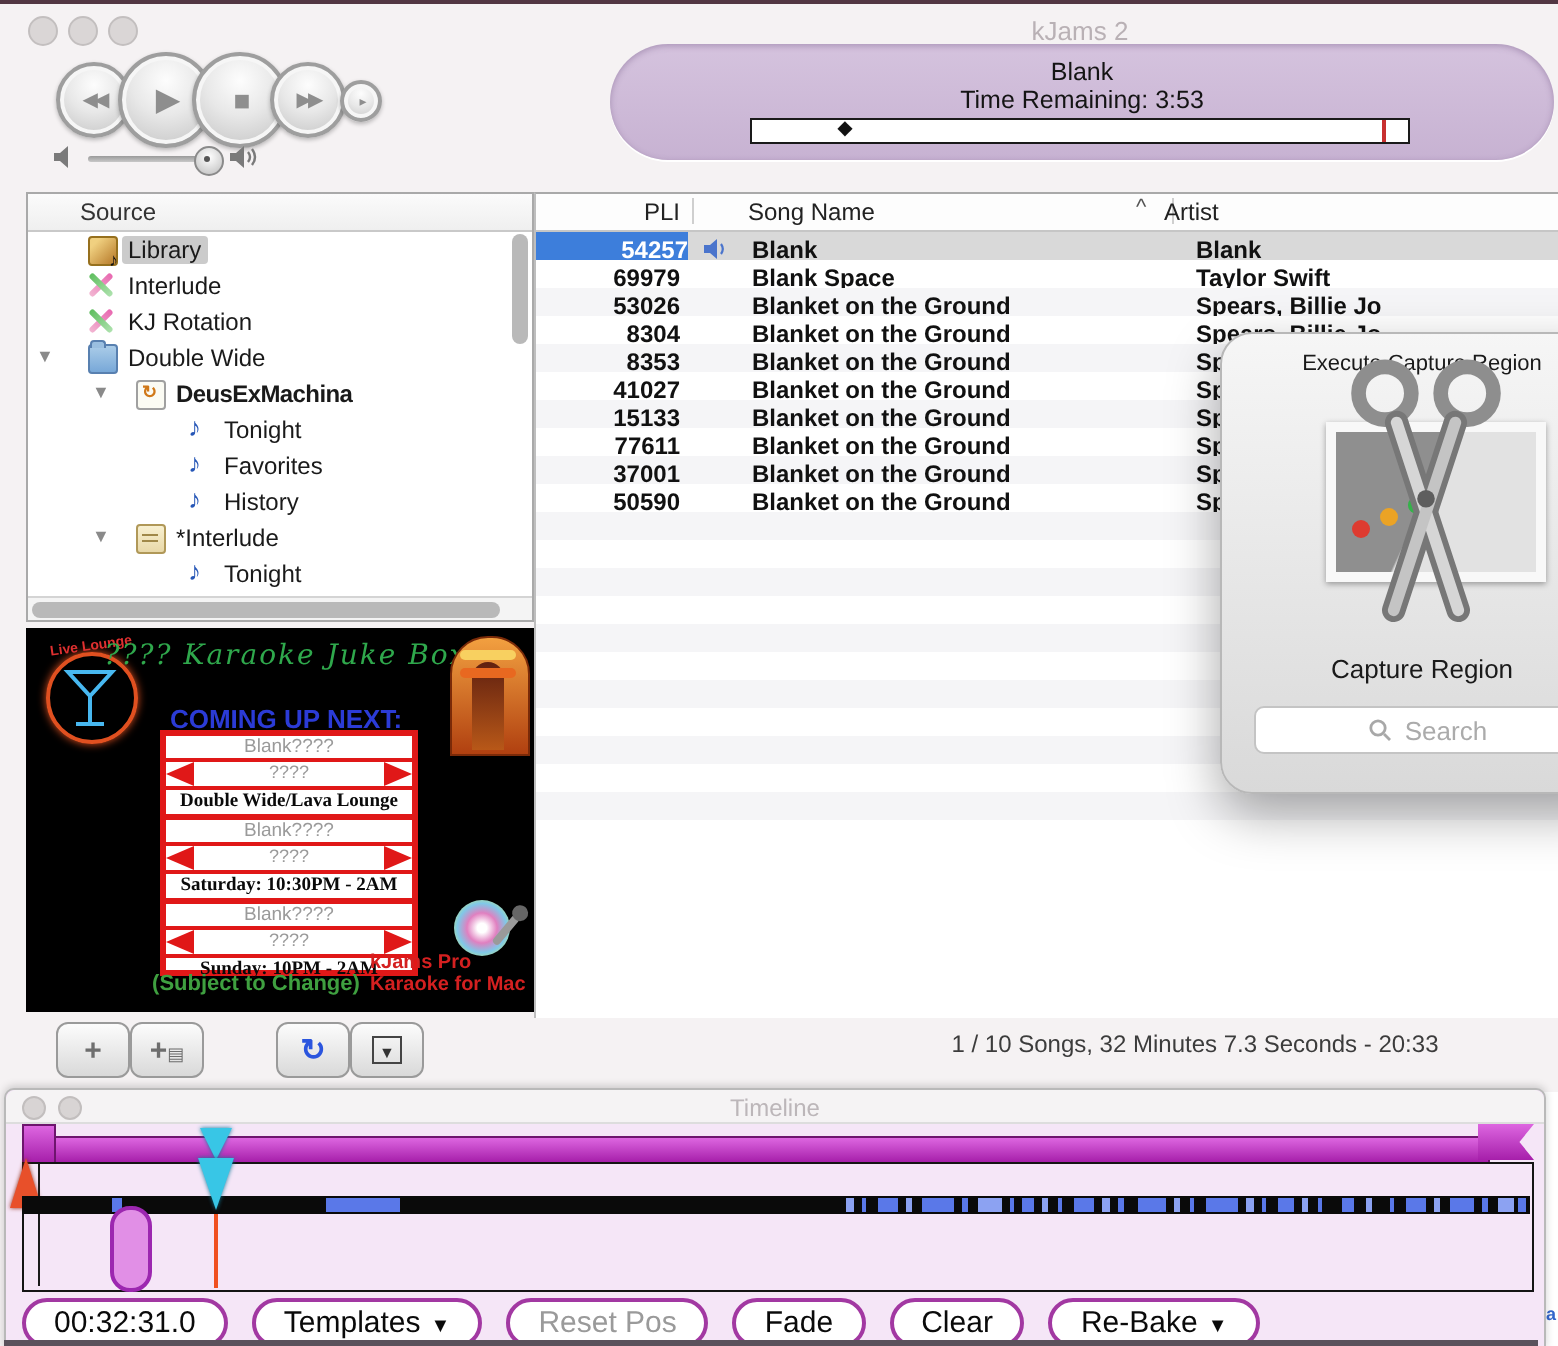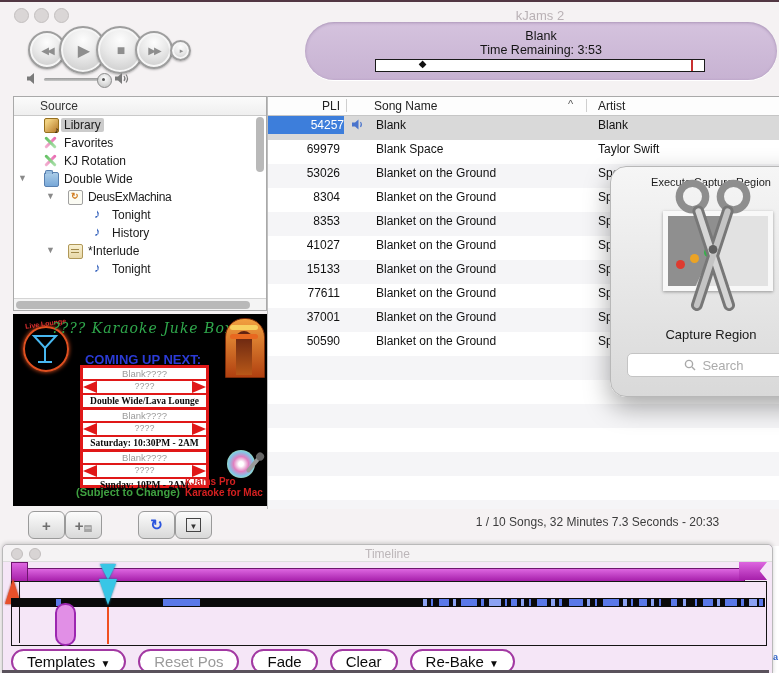--- a/index.html
+++ b/index.html
@@ -31,21 +31,21 @@
   .lcd-red{position:absolute;left:96%;top:0;width:2px;height:100%;background:#C83030;}
   
   .source-panel{position:absolute;left:13px;top:94px;width:252px;height:213px;background:#FFF;border:1px solid #A9A9A9;overflow:hidden;}
   .source-header{height:18px;border-bottom:1px solid #C9C9C9;background:linear-gradient(#FBFBFB,#EFEFEF);
                  font-size:12px;color:#333;padding-left:26px;line-height:18px;}
   .tree-row{position:relative;height:18px;font-size:12px;color:#1A1A1A;}
   .disclosure{position:absolute;top:3px;font-size:9px;color:#8A8A8A;}
   .tree-icon{position:absolute;top:2px;width:13px;height:13px;}
   .tree-label{position:absolute;top:1.5px;white-space:nowrap;}
   .tree-label.sel{background:#CBCBCB;border-radius:2px;padding:0 3px;margin-left:-3px;}
-  .tree-label.bold{font-weight:400;letter-spacing:-.3px;}
+  .tree-label.bold{font-weight:700;letter-spacing:-.3px;}
   .ic-library{background:linear-gradient(135deg,#F0D080 20%,#C08838 85%);border:1px solid #96701E;border-radius:2px;}
   .ic-library::after{content:"♪";position:absolute;right:-1px;bottom:-3px;font-size:9px;color:#111;}
   .ic-rotation::before,.ic-rotation::after{content:"";position:absolute;left:5px;top:-1px;width:3px;height:15px;border-radius:2px;}
   .ic-rotation::before{background:linear-gradient(#E868B0,#F2B6D2);transform:rotate(45deg);}
   .ic-rotation::after{background:linear-gradient(#5FBE5F,#AEE2AE);transform:rotate(-45deg);}
   .ic-folder{background:linear-gradient(#AACCE8,#78A8D8);border:1px solid #5880B0;border-radius:2px;}
   .ic-folder::before{content:"";position:absolute;top:-3px;left:0;width:6px;height:3px;background:#9ABFE0;border:1px solid #5880B0;border-bottom:none;border-radius:2px 2px 0 0;}
   .ic-sync{background:#FBFBF3;border:1px solid #A0A0A0;border-radius:2px;}
   .ic-sync::after{content:"↻";position:absolute;left:2px;top:0;font-size:9px;color:#D07818;font-weight:700;}
   .ic-note::after{content:"♪";position:absolute;left:2px;top:-2px;font-size:13px;color:#2757B7;}
@@ -55,22 +55,22 @@
   .vthumb{width:8px;height:55px;border-radius:4px;background:#B9B9B9;}
   .hscroll{position:absolute;left:0;bottom:0;width:100%;height:11px;background:#F4F4F4;border-top:1px solid #D4D4D4;}
   .hthumb{position:absolute;left:2px;top:1.5px;width:234px;height:8px;border-radius:4px;background:#B9B9B9;}
   
   .songs-table{position:absolute;left:267px;top:94px;width:512px;height:412px;background:#FFF;border-top:1px solid #A9A9A9;border-left:1px solid #BEBEBE;overflow:hidden;}
   .table-header{position:relative;height:18px;background:#FDFDFD;border-bottom:1px solid #C6C6C6;font-size:12px;color:#222;}
   .th-pli{position:absolute;left:0;top:1.5px;width:72px;text-align:right;}
   .th-name{position:absolute;left:106px;top:1.5px;}
   .sort-caret{position:absolute;left:300px;top:1px;font-size:11px;color:#555;}
   .hdr-div{position:absolute;top:2px;width:1px;height:13px;background:#CFCFCF;}
-  .th-artist{position:absolute;left:330px;top:1.5px;}
-  .song-row{position:relative;height:24px;font-size:12px;color:#111;background:#FFF;}
+  .th-artist{position:absolute;left:314px;top:1.5px;}
+  .song-row{position:relative;height:14px;font-size:12px;color:#111;background:#FFF;font-weight:bold;}
   .song-row.stripe{background:#F5F5F7;}
   .song-row.selected{background:#D9D9D9;}
   .cell-pli{position:absolute;left:0;top:1.5px;width:72px;text-align:right;}
   .cell-pli.focus{top:0;height:16px;padding-top:1.5px;background:#3D7EDB;color:#FFF;width:76px;}
   .cell-icon{position:absolute;left:84px;top:3px;}
   .cell-name{position:absolute;left:108px;top:1.5px;white-space:nowrap;}
   .cell-artist{position:absolute;left:330px;top:1.5px;white-space:nowrap;}
   
   .preview{position:absolute;left:13px;top:312px;width:254px;height:192px;background:#000;overflow:hidden;}
   .neon-ring{position:absolute;left:10px;top:12px;width:42px;height:42px;border-radius:50%;border:2px solid #E05020;box-shadow:0 0 4px #E05020;}
@@ -195,39 +195,43 @@
 
   <div class="source-panel">
     <div class="source-header">Source</div>
     <div id="source-list">
         <div class="tree-row">
           <span class="tree-icon ic-library" style="left: 30px;"></span>
           <span class="tree-label sel" style="left: 50px;">Library</span>
         </div>
         <div class="tree-row">
           <span class="tree-icon ic-rotation" style="left: 30px;"></span>
-          <span class="tree-label" style="left: 50px;">Favorites</span>
+          <span class="tree-label" style="left: 50px;">Interlude</span>
         </div>
         <div class="tree-row">
           <span class="tree-icon ic-rotation" style="left: 30px;"></span>
           <span class="tree-label" style="left: 50px;">KJ Rotation</span>
         </div>
         <div class="tree-row">
           <span class="disclosure" style="left: 4px;">▼</span>
           <span class="tree-icon ic-folder" style="left: 30px;"></span>
           <span class="tree-label" style="left: 50px;">Double Wide</span>
         </div>
         <div class="tree-row">
           <span class="disclosure" style="left: 32px;">▼</span>
           <span class="tree-icon ic-sync" style="left: 54px;"></span>
           <span class="tree-label bold" style="left: 74px;">DeusExMachina</span>
         </div>
         <div class="tree-row">
           <span class="tree-icon ic-note" style="left: 78px;"></span>
           <span class="tree-label" style="left: 98px;">Tonight</span>
+        </div>
+        <div class="tree-row">
+          <span class="tree-icon ic-note" style="left: 78px;"></span>
+          <span class="tree-label" style="left: 98px;">Favorites</span>
         </div>
         <div class="tree-row">
           <span class="tree-icon ic-note" style="left: 78px;"></span>
           <span class="tree-label" style="left: 98px;">History</span>
         </div>
         <div class="tree-row">
           <span class="disclosure" style="left: 32px;">▼</span>
           <span class="tree-icon ic-page" style="left: 54px;"></span>
           <span class="tree-label" style="left: 74px;">*Interlude</span>
         </div>
@@ -473,20 +477,21 @@
       <span class="tick" style="left: 706px; width: 3px; background: rgb(140, 162, 242);"></span>
       <span class="tick" style="left: 714px; width: 12px;"></span>
       <span class="tick" style="left: 730px; width: 3px;"></span>
       <span class="tick" style="left: 738px; width: 8px; background: rgb(140, 162, 242);"></span>
       <span class="tick" style="left: 748px; width: 4px;"></span>
     </div>
   <div class="cyan-tri" style="left:96px;top:34px;border-left-width:9px;border-right-width:9px;border-top-width:26px"></div>
   <div class="pill"></div>
   <div class="oline"></div>
   <div class="tl-buttons" id="tl-buttons">
+      <div class="tl-btn">00:32:31.0</div>
       <div class="tl-btn">Templates<span class="dd">▼</span></div>
       <div class="tl-btn disabled">Reset Pos</div>
       <div class="tl-btn">Fade</div>
       <div class="tl-btn">Clear</div>
       <div class="tl-btn">Re-Bake<span class="dd">▼</span></div>
     </div>
 </section>
 <div class="bottom-strip"></div>
 
 </body></html>

